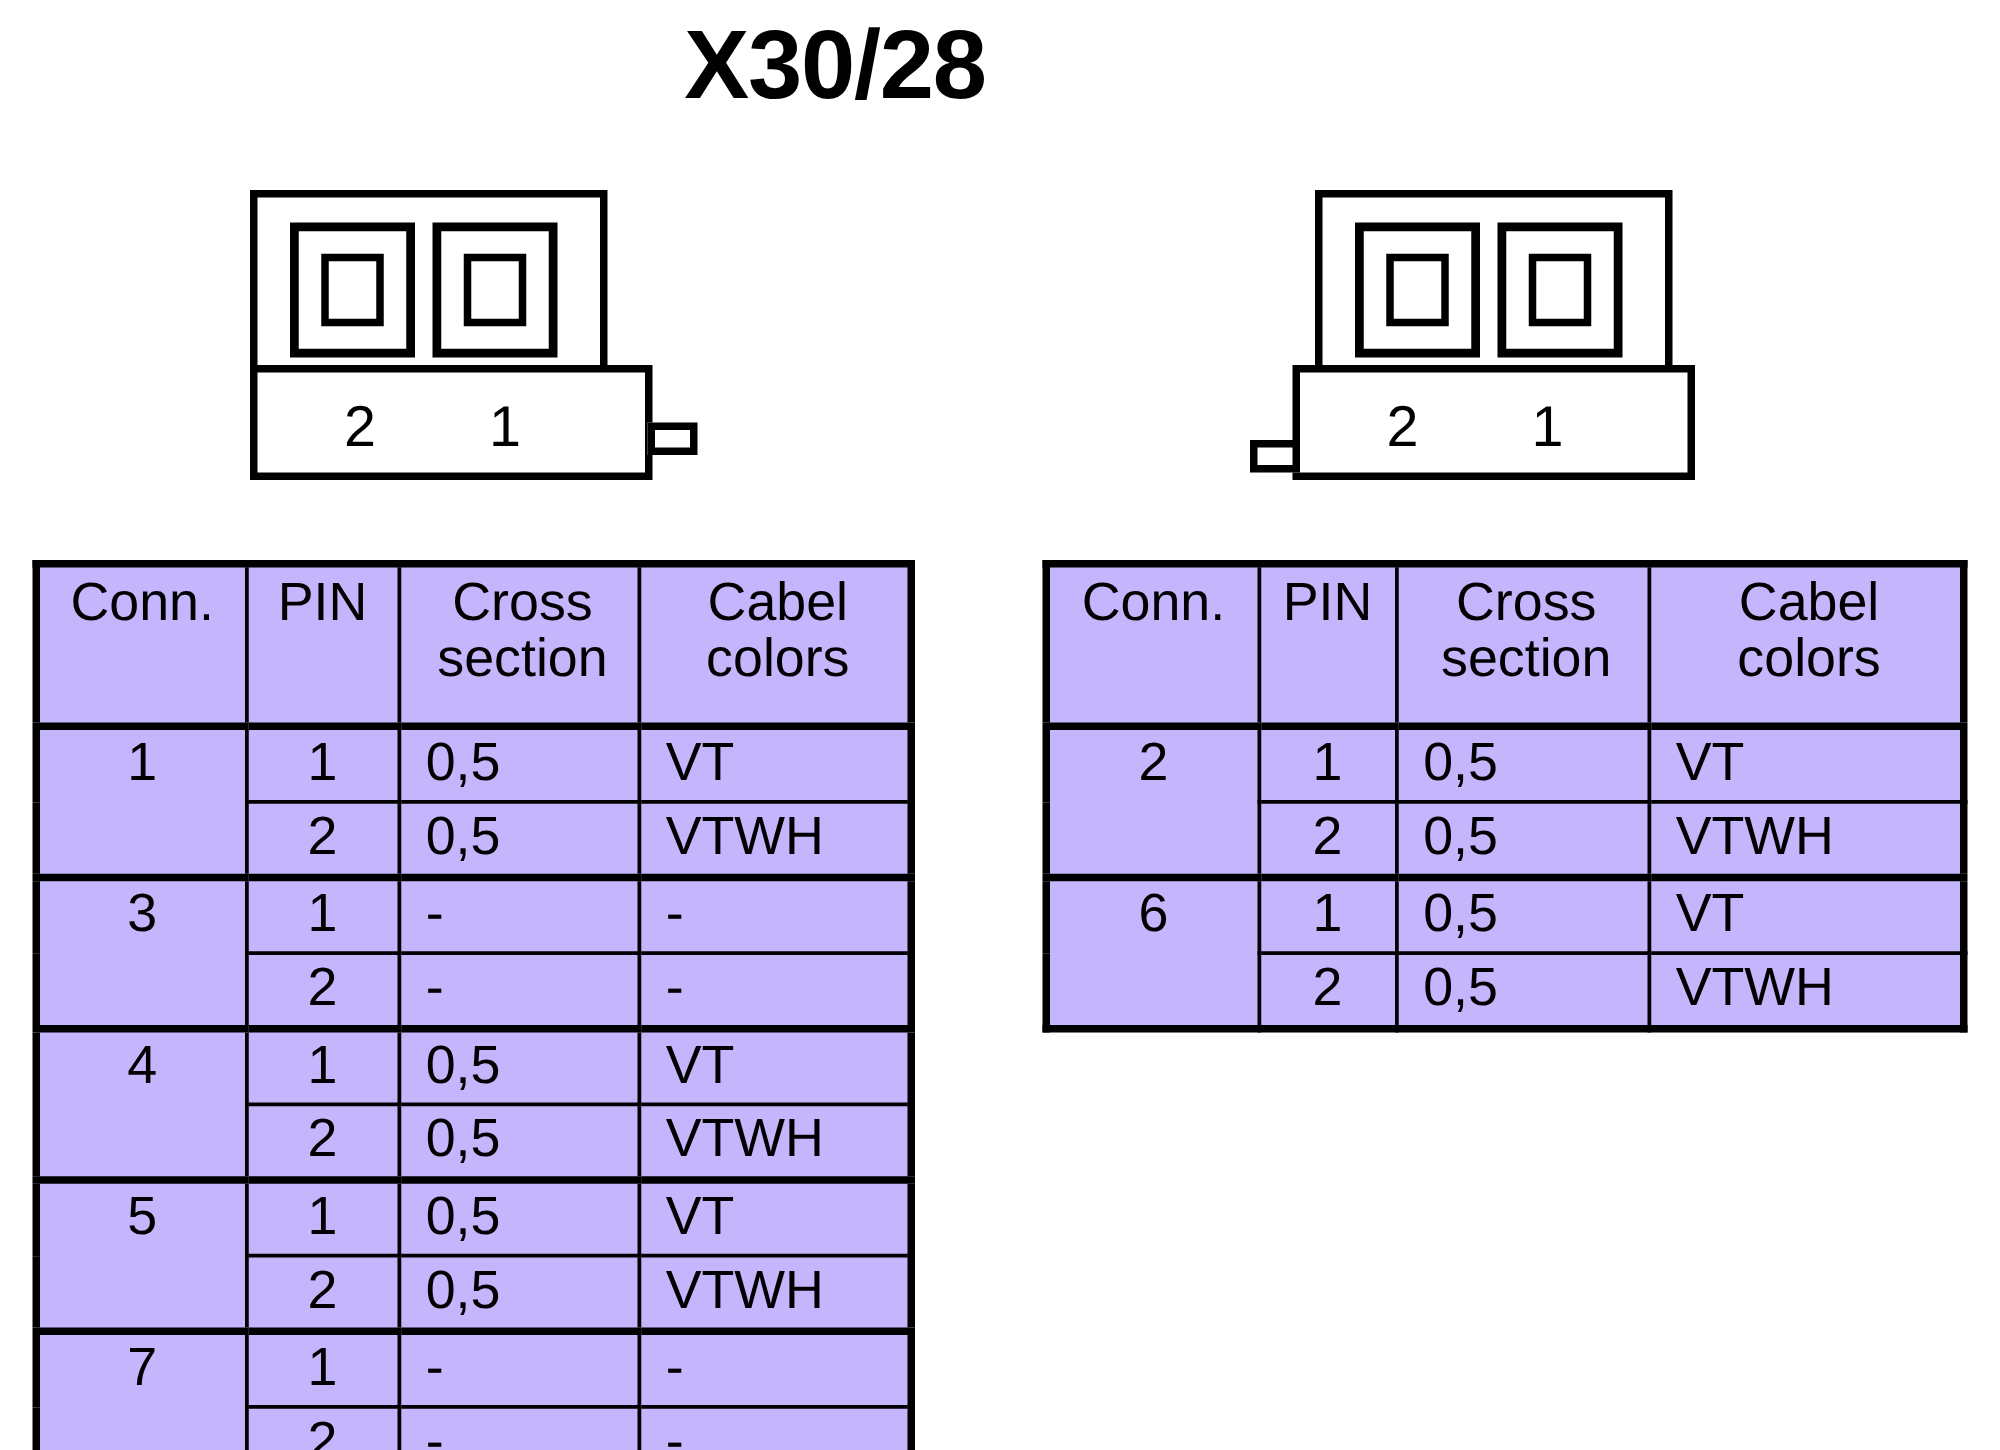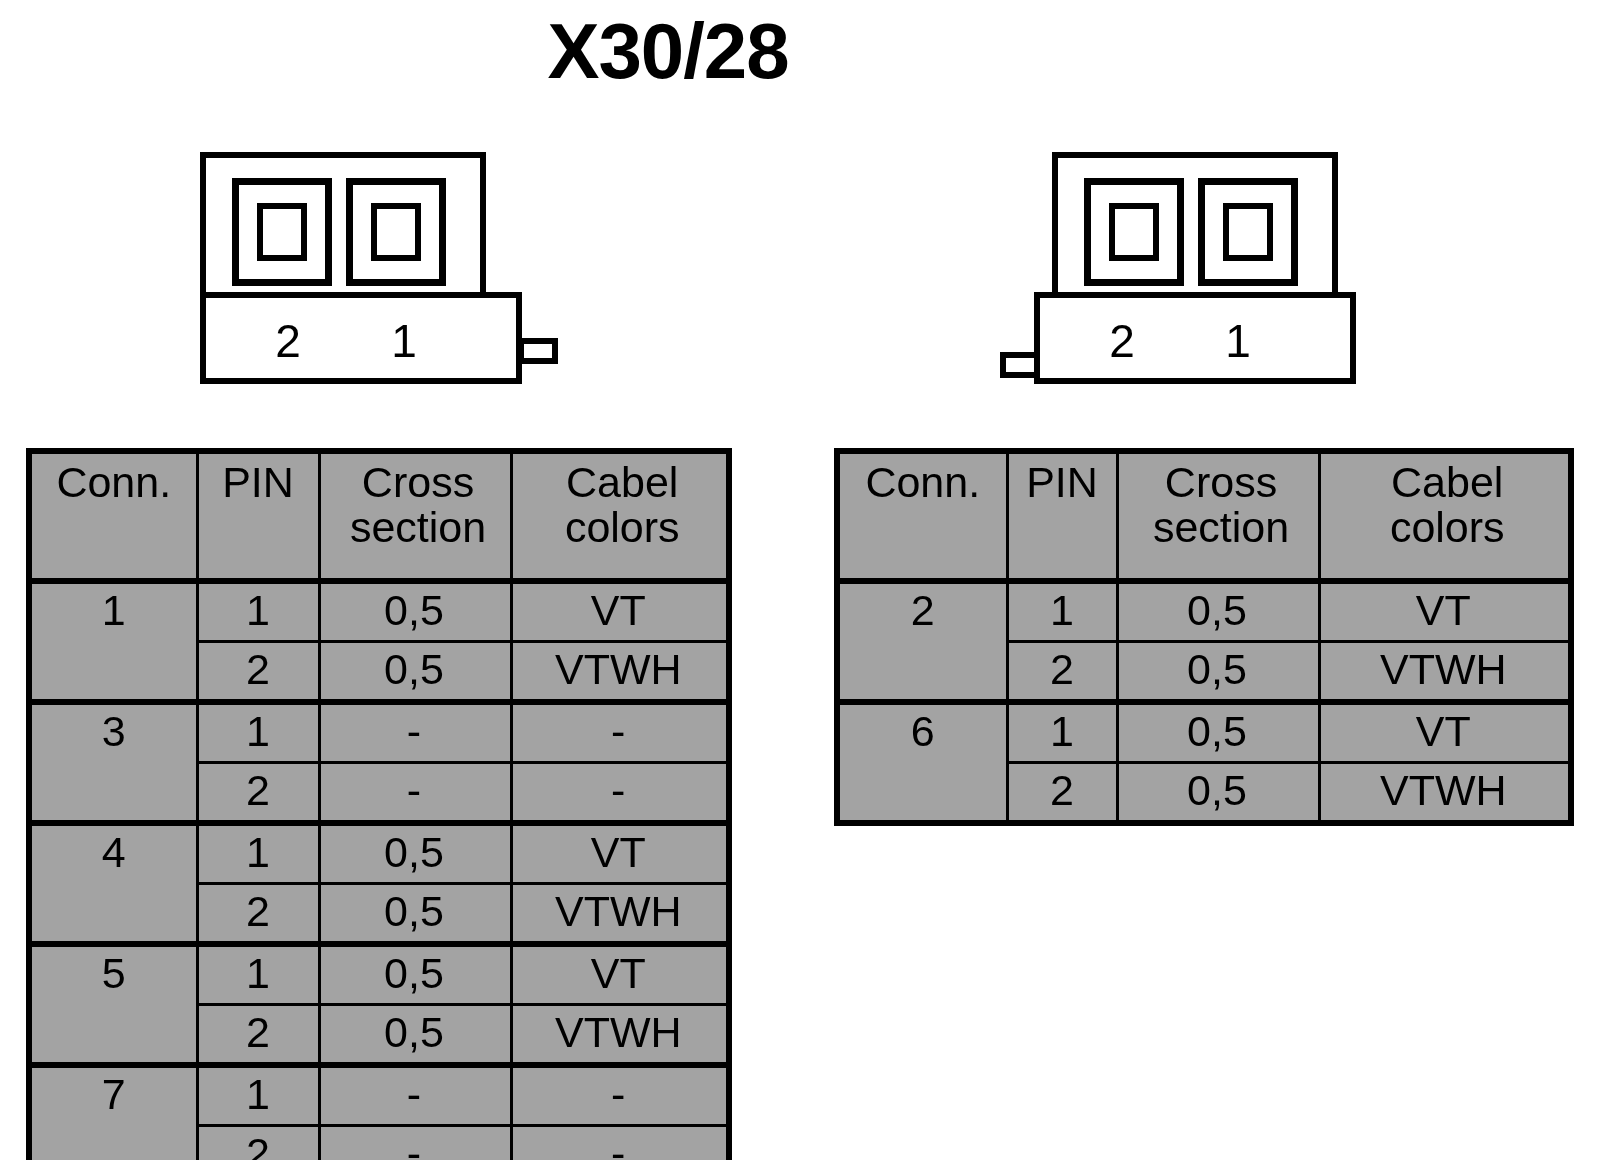--- a/index.html
+++ b/index.html
@@ -95,21 +95,21 @@
     table-layout: fixed;
     background: #ffffff;
   }
   .pin-table td, .pin-table th {
     border: 3px solid #000000;
     font-weight: normal;
     font-size: 43px;
     line-height: 1.04;
     padding: 0 10px;
     vertical-align: top;
-    background: #a3a3a3;
+    background: #c4b5fd;
   }
   .pin-table .hdr {
     text-align: center;
     height: 118px;
     vertical-align: top;
     padding-top: 6px;
   }
   .pin-table .hdr.left-al {
     text-align: center;
     padding-left: 16px;
@@ -117,22 +117,22 @@
   .pin-table .c-conn {
     text-align: center;
     vertical-align: top;
     padding-top: 4px;
   }
   .pin-table .c-pin {
     text-align: center;
     padding-top: 4px;
   }
   .pin-table .c-txt {
-    text-align: center;
-    padding-left: 8px;
+    text-align: left;
+    padding-left: 20px;
     padding-top: 4px;
   }
   .pin-table tr.grp-start > td {
     border-top: 6px solid #000000;
   }
   .pin-table .row-cell { height: 52px; }
   
   .pin-table {
     border: 6px solid #000000;
   }

